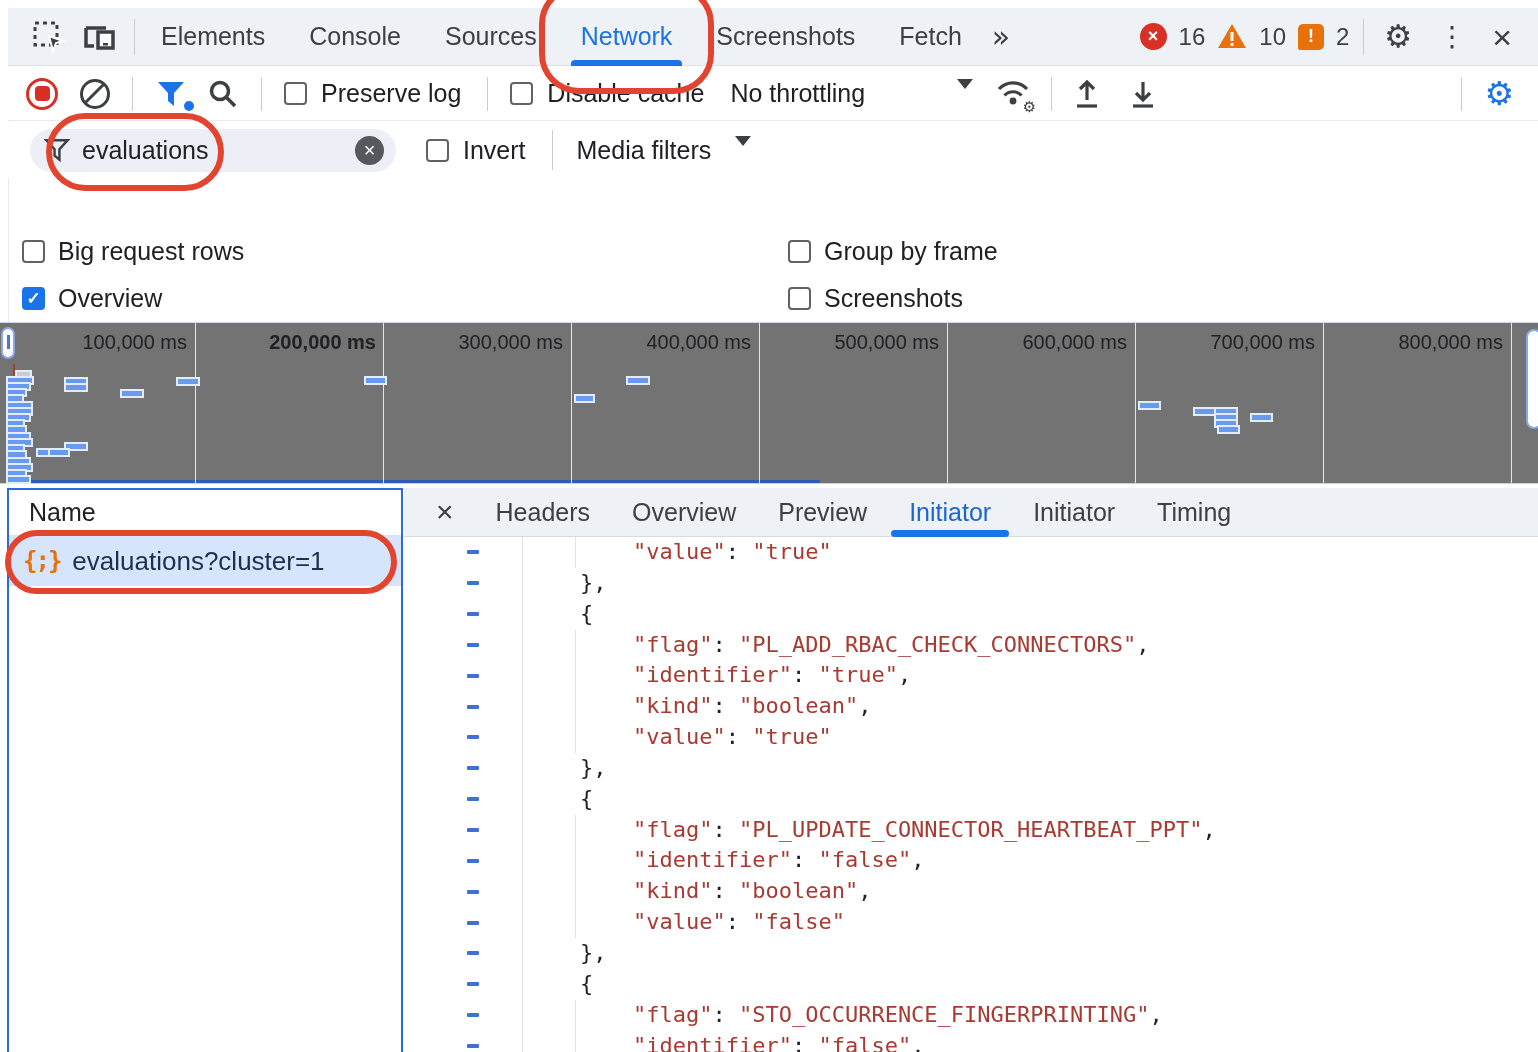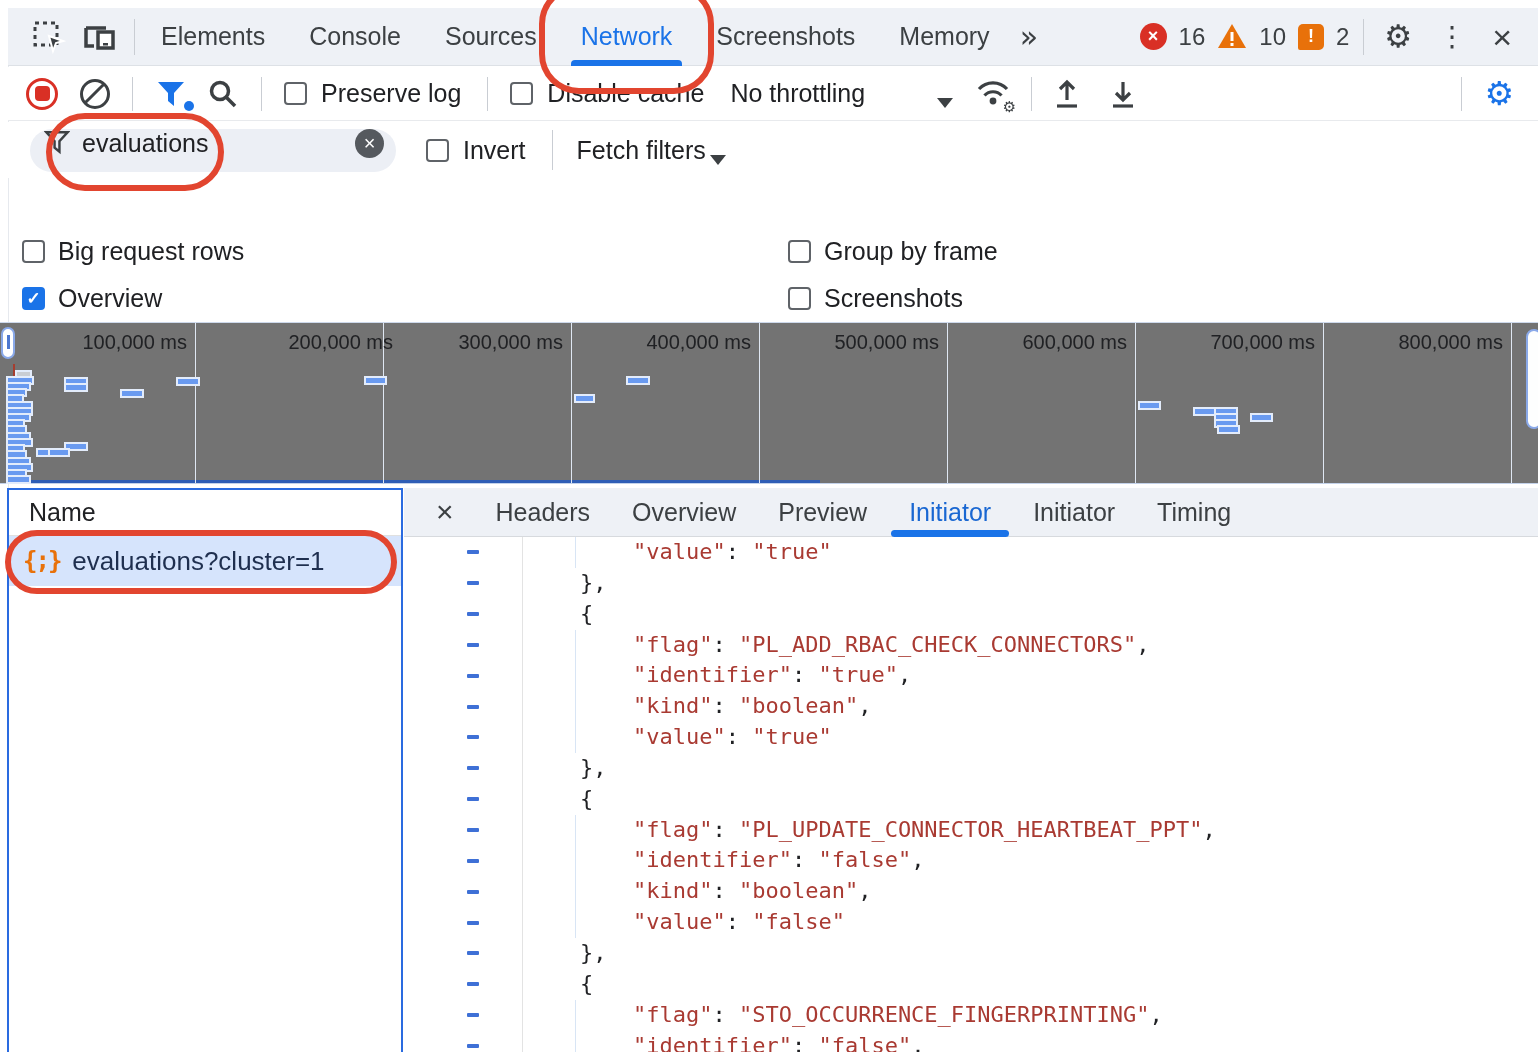--- a/index.html
+++ b/index.html
@@ -48,30 +48,30 @@
   .funnel-blue { margin:0 20px 0 22px; position:relative; }
   .funnel-blue .fdot { position:absolute; right:-7px; bottom:-2px; width:10px; height:10px;
     border-radius:50%; background:#1a73e8; }
   .search-icn { margin-right:22px; }
   .cb { width:23px; height:23px; border:2.5px solid #5f6368; border-radius:4px; background:#fff;
     flex:0 0 auto; }
   .cb.checked { background:#1a73e8; border-color:#1a73e8; color:#fff; display:flex;
     align-items:center; justify-content:center; font-size:17px; font-weight:bold; }
   .cb-label { font-size:25px; color:#202124; }
   .bar-item { display:flex; align-items:center; gap:14px; }
-  .throttle { display:flex; align-items:flex-end; gap:4px; font-size:25px; color:#202124; }
+  .throttle { display:flex; align-items:flex-start; gap:24px; font-size:25px; color:#202124; }
   .dd-arrow { width:0; height:0; border-left:8px solid transparent; border-right:8px solid transparent;
     border-top:10px solid #3c4043; }
   .settings-gear-blue { font-size:33px; color:#1a73e8; line-height:1; }
 
   
   .filter-bar { position:absolute; left:8px; top:122px; right:0; height:56px; background:#fff;
     display:flex; align-items:center; }
   .filter-pill { position:relative; margin-left:22px; width:366px; height:43px; border-radius:22px;
-    background:#eceff5; display:flex; align-items:flex-start; padding:0 12px 0 14px; }
+    background:#eceff5; display:flex; align-items:center; padding:0 12px 0 14px; }
   .filter-pill .ftext { font-size:25px; color:#202124; margin-left:12px; flex:1; }
   .clear-circle { width:29px; height:29px; border-radius:50%; background:#55595e; color:#fff;
     display:flex; align-items:center; justify-content:center; font-size:20px; }
   .annot { position:absolute; border:6px solid #e2452f; border-radius:44px; pointer-events:none; z-index:30; }
   .annot.net { left:-42px; right:-42px; top:-24px; bottom:-28px; border-radius:40px; }
   .annot.filt { left:16px; width:178px; top:-16px; height:78px; border-radius:40px; }
   .annot.row { left:-4px; right:4px; top:-6px; bottom:-8px; border-radius:34px; }
 
   
   .chips-row { position:absolute; left:8px; top:178px; right:0; height:46px; background:#fff;
@@ -169,21 +169,21 @@
         </div>
       <div class="main-tab active">
         <span>Network</span>
         <span class="tab-underline"></span>
         <span class="annot net"></span>
       </div>
       <div class="main-tab">
           <span>Screenshots</span>
         </div>
       <div class="main-tab">
-          <span>Memory</span>
+          <span>Fetch</span>
         </div>
     </div>
     <span class="more-tabs uni">»</span>
     <div class="badges">
       <span class="err-circle">×</span>
       <span class="badge-num">16</span>
       <span class="warn-tri">
         <svg width="30" height="27" viewBox="0 0 30 27">
           <path d="M15 1 L29 25 H1 Z" fill="#e8710a"></path>
           <rect x="13.5" y="9" width="3" height="9" fill="#fff"></rect>
@@ -269,21 +269,21 @@
       <span class="ftext">evaluations</span>
       <span class="clear-circle">×</span>
       <span class="annot filt"></span>
     </div>
     <div class="bar-item" style="margin-left:30px;">
       <span class="cb"></span>
       <span class="cb-label">Invert</span>
     </div>
     <div class="vsep" style="margin-left:26px; height:40px;"></div>
     <div class="throttle" style="margin-left:24px;">
-      <span>Fetch filters</span>
+      <span>Media filters</span>
       <span class="dd-arrow"></span>
     </div>
   </div>
 
 
   <div class="opt-item" style="left:22px; top:237px;">
     <span class="cb"></span>
     <span class="cb-label">Big request rows</span>
   </div>
   <div class="opt-item" style="left:788px; top:237px;">
@@ -299,21 +299,21 @@
     <span class="cb-label">Screenshots</span>
   </div>
 
   <div class="timeline">
     <div class="tl-loadline"></div>
     <div class="tl-handle-l"></div>
     <div class="tl-handle-r"></div>
   <div class="tl-line" style="left: 195px;"></div>
       <div class="tl-label" style="left: 37px;">100,000 ms</div>
       <div class="tl-line" style="left: 383px;"></div>
-      <div class="tl-label" style="left: 243px;">200,000 ms</div>
+      <div class="tl-label" style="left: 226px; font-weight: bold;">200,000 ms</div>
       <div class="tl-line" style="left: 571px;"></div>
       <div class="tl-label" style="left: 413px;">300,000 ms</div>
       <div class="tl-line" style="left: 759px;"></div>
       <div class="tl-label" style="left: 601px;">400,000 ms</div>
       <div class="tl-line" style="left: 947px;"></div>
       <div class="tl-label" style="left: 789px;">500,000 ms</div>
       <div class="tl-line" style="left: 1135px;"></div>
       <div class="tl-label" style="left: 977px;">600,000 ms</div>
       <div class="tl-line" style="left: 1323px;"></div>
       <div class="tl-label" style="left: 1165px;">700,000 ms</div>

